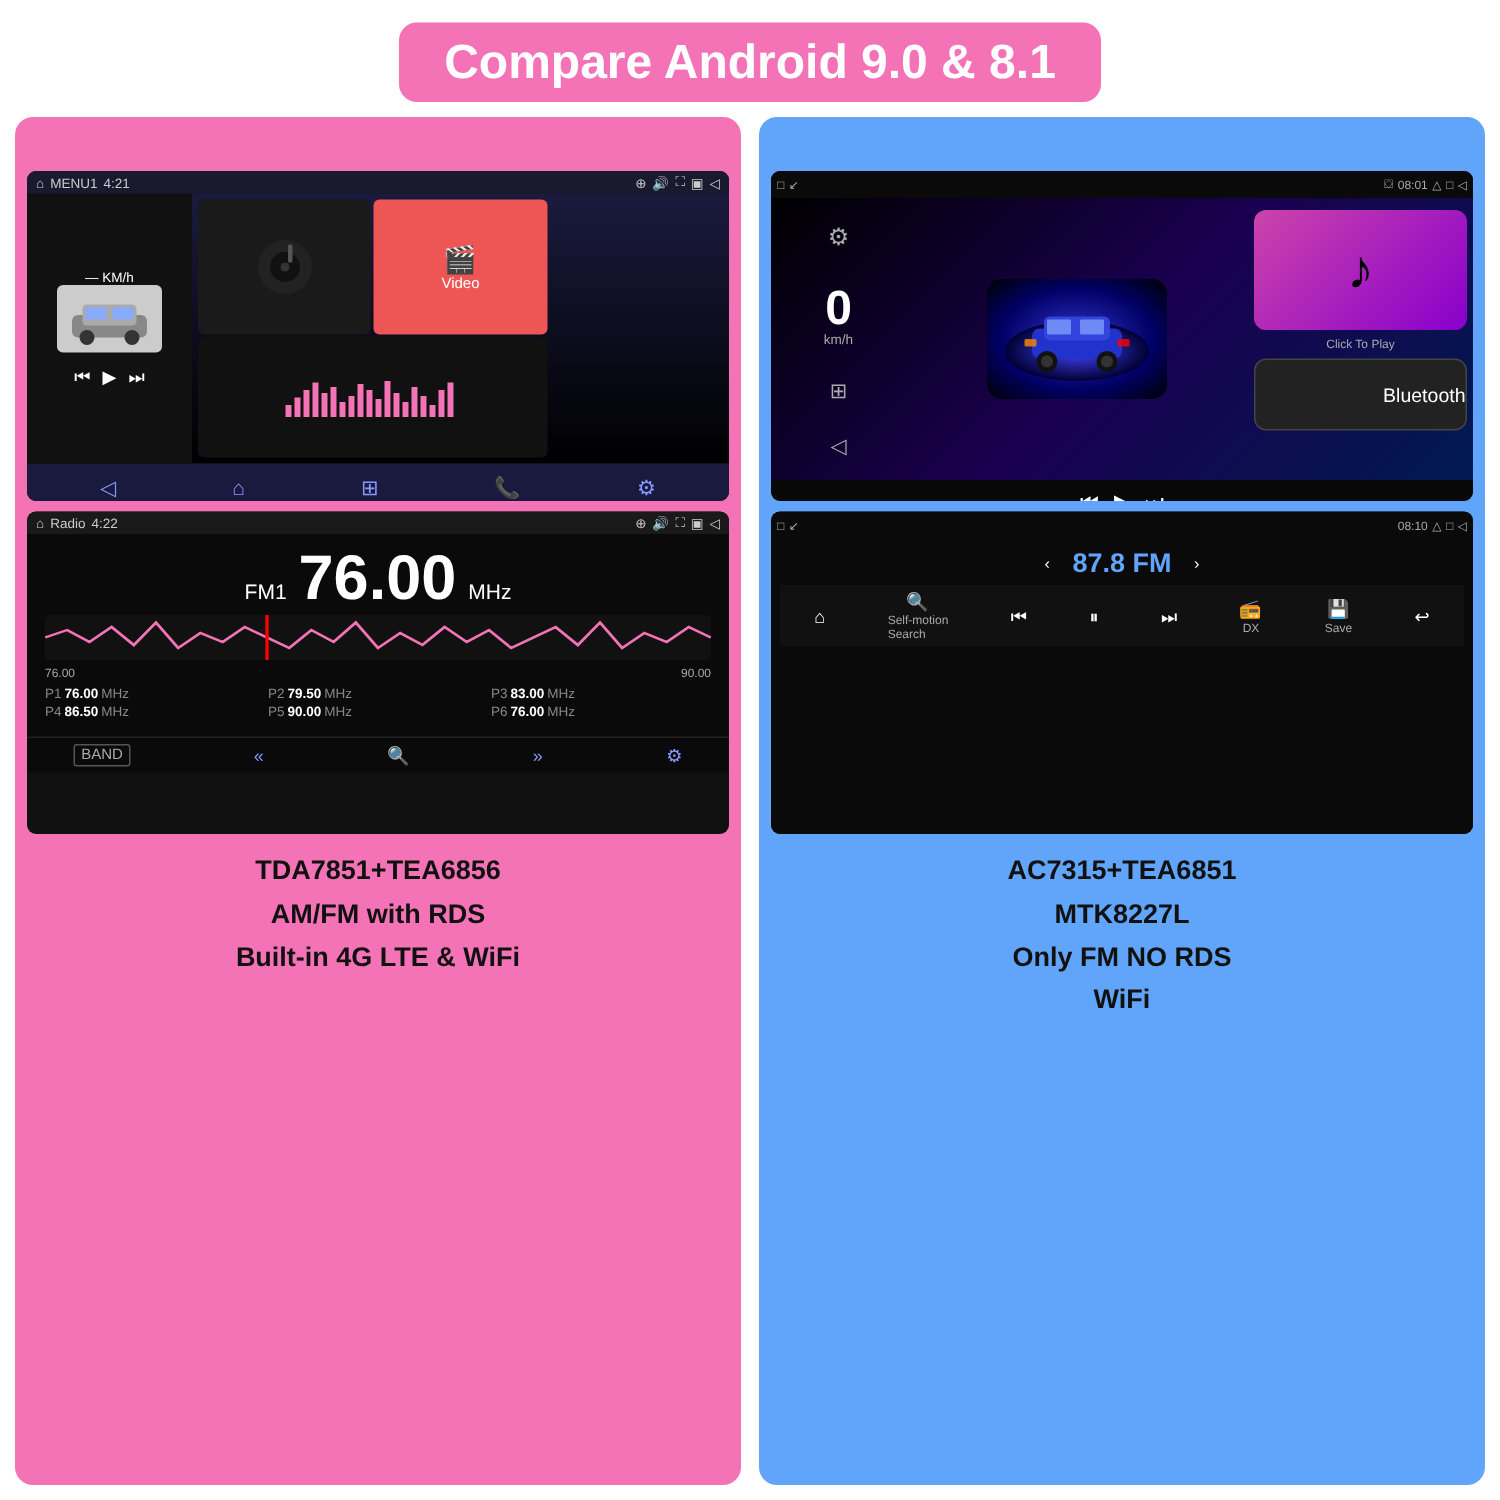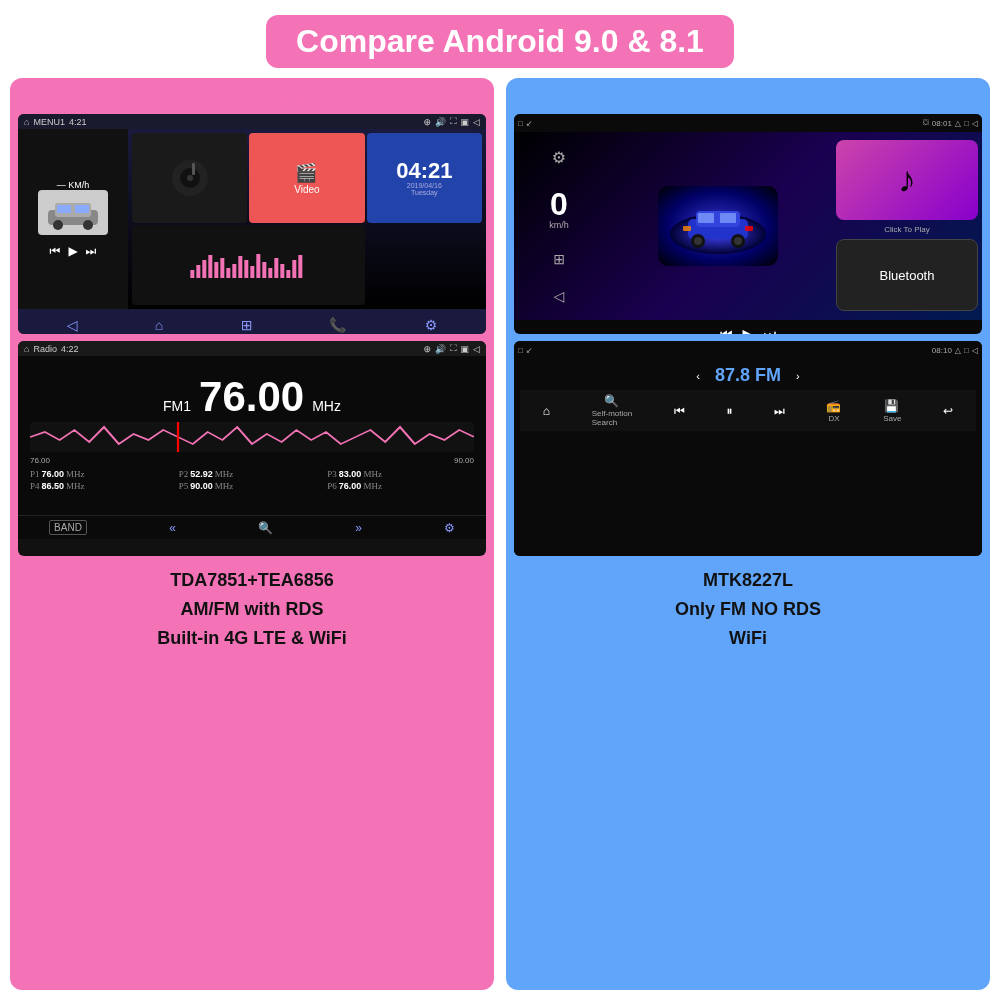--- a/index.html
+++ b/index.html
@@ -215,21 +215,21 @@
       display: flex;
       align-items: center;
       padding: 2px 6px;
       font-size: 9px;
       color: #ccc;
       gap: 4px;
     }
 
     .radio-main {
       background: #0a0a0a;
-      padding: 20px 12px;
+      padding: 8px 12px;
     }
 
     .radio-freq-display {
       display: flex;
       align-items: baseline;
       justify-content: center;
       margin-bottom: 4px;
     }
 
     .fm-label {
@@ -285,21 +285,20 @@
 
     .preset-item {
       color: #ccc;
       display: flex;
       align-items: center;
       gap: 2px;
     }
 
     .preset-label {
       color: #888;
-      font-family: Liberation Serif, serif;
     }
 
     .preset-freq {
       color: #fff;
       font-weight: bold;
     }
 
     .radio-bottom-nav {
       background: #0a0a0a;
       display: flex;
@@ -418,24 +417,24 @@
       display: flex;
       align-items: center;
       justify-content: center;
       font-size: 28px;
     }
 
     .bt-tile-8 {
       background: #222;
       border: 1px solid #444;
       border-radius: 8px;
-      height: 72px;
-      display: flex;
-      align-items: center;
-      justify-content: center;
+      height: 48px;
+      display: flex;
+      align-items: center;
+      justify-content: flex-end;
     }
 
     .bt-tile-8 span {
       font-size: 13px;
       color: #fff;
     }
 
     .play-bar-8 {
       display: flex;
       align-items: center;
@@ -586,24 +585,20 @@
                 <svg width="40" height="40" viewBox="0 0 40 40">
                   <circle cx="20" cy="20" r="18" fill="#222"></circle>
                   <circle cx="20" cy="20" r="10" fill="#111"></circle>
                   <circle cx="20" cy="20" r="3" fill="#333"></circle>
                   <rect x="22" y="5" width="3" height="12" rx="1" fill="#555"></rect>
                 </svg>
               </div>
               <div class="app-tile video-tile">
                 <span style="font-size:18px;">🎬</span>
                 <span style="font-size:10px;color:white;">Video</span>
-              </div>
-              <div class="app-tile clock-tile">
-                <span class="clock-time">04:21</span>
-                <span class="clock-date">2019/04/16<br>Tuesday</span>
               </div>
 
               <div class="app-tile" style="background:#111;grid-column:span 2;">
                 <svg width="100%" height="30" viewBox="0 0 120 30">
                   <rect x="2" y="20" width="4" height="8" fill="#f472b6"></rect>
                   <rect x="8" y="15" width="4" height="13" fill="#f472b6"></rect>
                   <rect x="14" y="10" width="4" height="18" fill="#f472b6"></rect>
                   <rect x="20" y="5" width="4" height="23" fill="#f472b6"></rect>
                   <rect x="26" y="12" width="4" height="16" fill="#f472b6"></rect>
                   <rect x="32" y="8" width="4" height="20" fill="#f472b6"></rect>
@@ -662,21 +657,21 @@
               <span>90.00</span>
             </div>
             <div class="preset-grid">
               <div class="preset-item">
                 <span class="preset-label">P1</span>
                 <span class="preset-freq">76.00</span>
                 <span class="preset-label">MHz</span>
               </div>
               <div class="preset-item">
                 <span class="preset-label">P2</span>
-                <span class="preset-freq">52.92</span>
+                <span class="preset-freq">79.50</span>
                 <span class="preset-label">MHz</span>
               </div>
               <div class="preset-item">
                 <span class="preset-label">P3</span>
                 <span class="preset-freq">83.00</span>
                 <span class="preset-label">MHz</span>
               </div>
               <div class="preset-item">
                 <span class="preset-label">P4</span>
                 <span class="preset-freq">86.50</span>
@@ -821,20 +816,21 @@
               </div>
               <div class="radio-8-btn">
                 <span class="icon">↩</span>
               </div>
             </div>
           </div>
         </div>
       </div>
 
       <div class="specs-text">
+        <div class="spec-line">AC7315+TEA6851</div>
         <div class="spec-line">MTK8227L</div>
         <div class="spec-line">Only FM NO RDS</div>
         <div class="spec-line">WiFi</div>
       </div>
     </div>
 
   </div>
 </div>
 
 </body></html>

